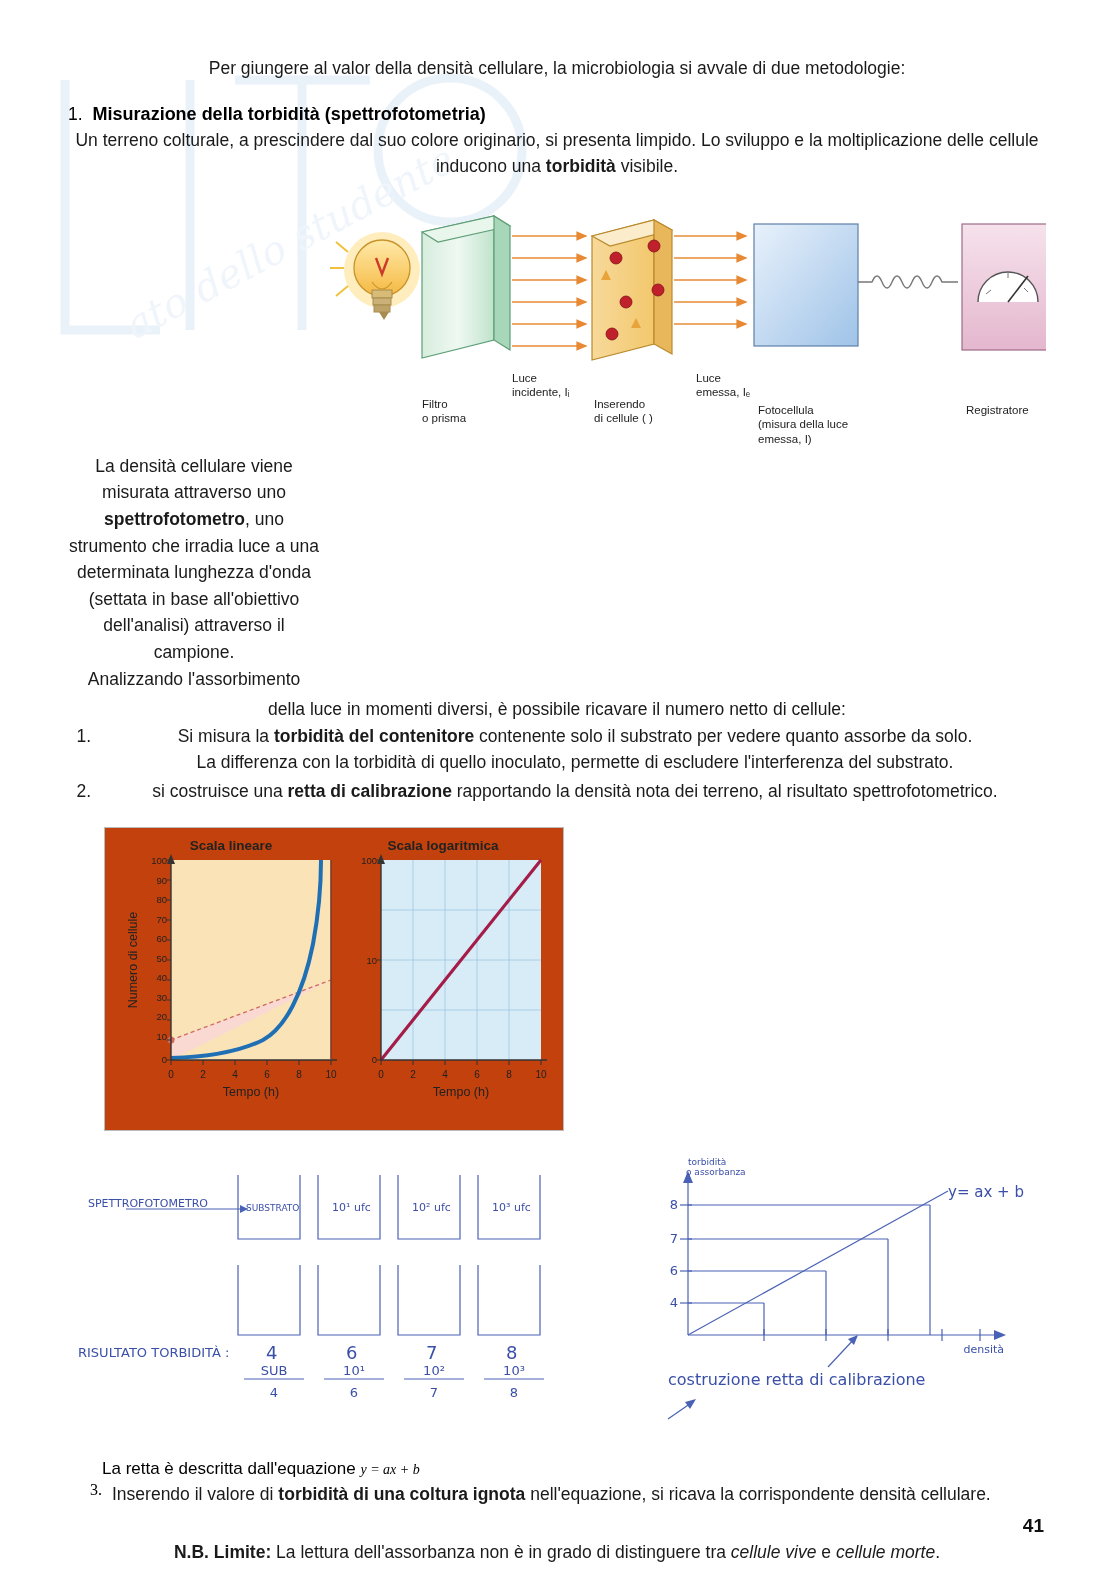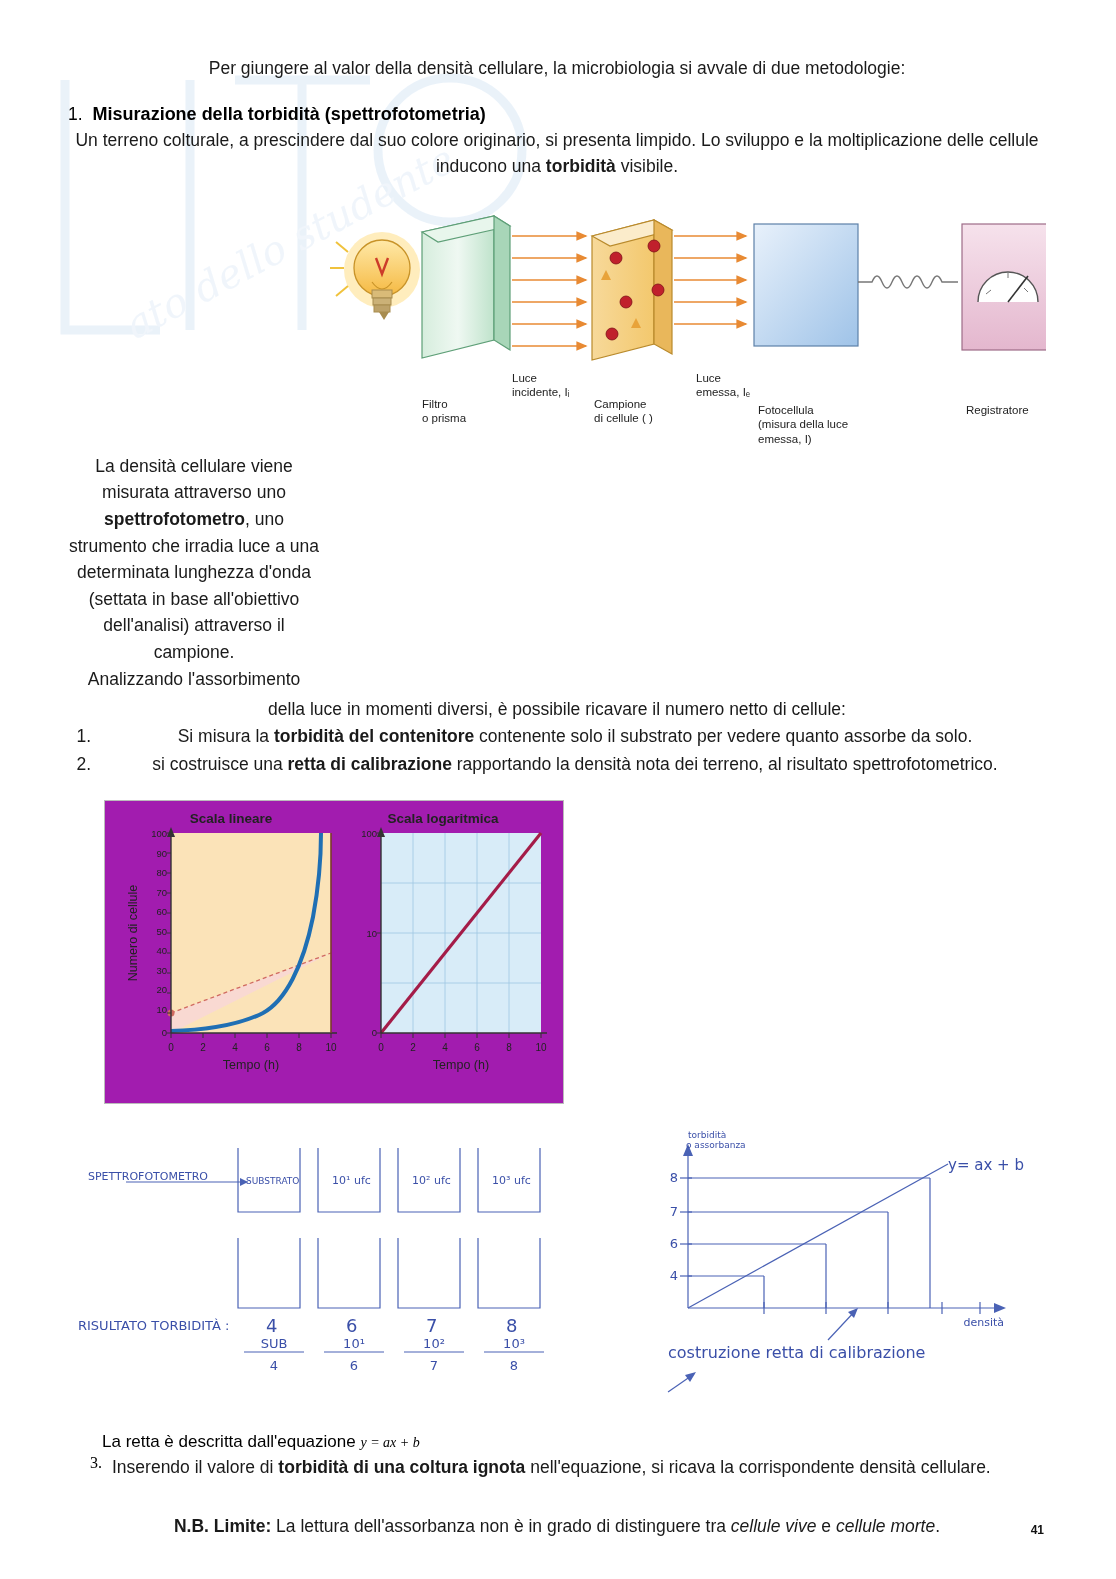--- a/index.html
+++ b/index.html
@@ -114,21 +114,21 @@
     padding-left: 8px;
   }
   .indent-line {
     padding-left: 0px;
   }
   
   .graphs {
     margin: 22px 0 0 36px;
     width: 460px;
     border: 1px solid #bbb;
-    background: #a21caf;
+    background: #c2410c;
     padding: 6px 8px 4px 8px;
     box-sizing: border-box;
     text-decoration: underline;
   }
   
   .hand {
     margin-top: 26px;
     position: relative;
     width: 980px;
     height: 300px;
@@ -156,21 +156,21 @@
     padding-left: 22px;
   }
   .nb {
     margin-top: 32px;
   }
   .pagenum {
     position: absolute;
     right: 72px;
     bottom: 42px;
     font-family: "Liberation Sans", sans-serif;
-    font-size: 12px;
+    font-size: 19px;
     font-weight: bold;
     color: #111;
   }
   .it { font-style: italic; }
 </style>
 </head>
 <body>
 
 <div class="page">
 
@@ -301,21 +301,21 @@
                 <line x1="722" y1="82" x2="718" y2="78"></line>
               </g>
             </g>
           </svg>
         </div>
         <div class="spectro-labels" style="height:58px;">
           <span style="left:116px; top:2px;">Filtro
 o prisma</span>
           <span style="left:206px; top:-24px;">Luce
 incidente, Iᵢ</span>
-          <span style="left:288px; top:2px;">Campione
+          <span style="left:288px; top:2px;">Inserendo
 di cellule (   )</span>
           <span style="left:390px; top:-24px;">Luce
 emessa, Iₑ</span>
           <span style="left:452px; top:8px;">Fotocellula
 (misura della luce
 emessa, I)</span>
           <span style="left:660px; top:8px;text-align:center;">Registratore</span>
         </div>
       </div>
 
@@ -324,20 +324,21 @@
         <p>Analizzando l'assorbimento</p>
       </div>
     </div>
 
     <div class="after-fig" style="margin-top:4px;">
       <p>della luce in momenti diversi, è possibile ricavare il numero netto di cellule:</p>
 
       <ol class="subs">
         <li>
           <span>Si misura la </span><b>torbidità del contenitore</b><span> contenente solo il substrato per vedere quanto assorbe da solo.</span>
+          <div class="indent-line">La differenza con la torbidità di quello inoculato,  permette di escludere l'interferenza del substrato.</div>
         </li>
         <li>
           <span>si costruisce una </span><b>retta di calibrazione</b><span> rapportando la densità nota dei terreno, al risultato spettrofotometrico.</span>
         </li>
       </ol>
     </div>
 
     <div class="graphs">
       <svg width="444" height="288" viewBox="0 0 444 288">
 

